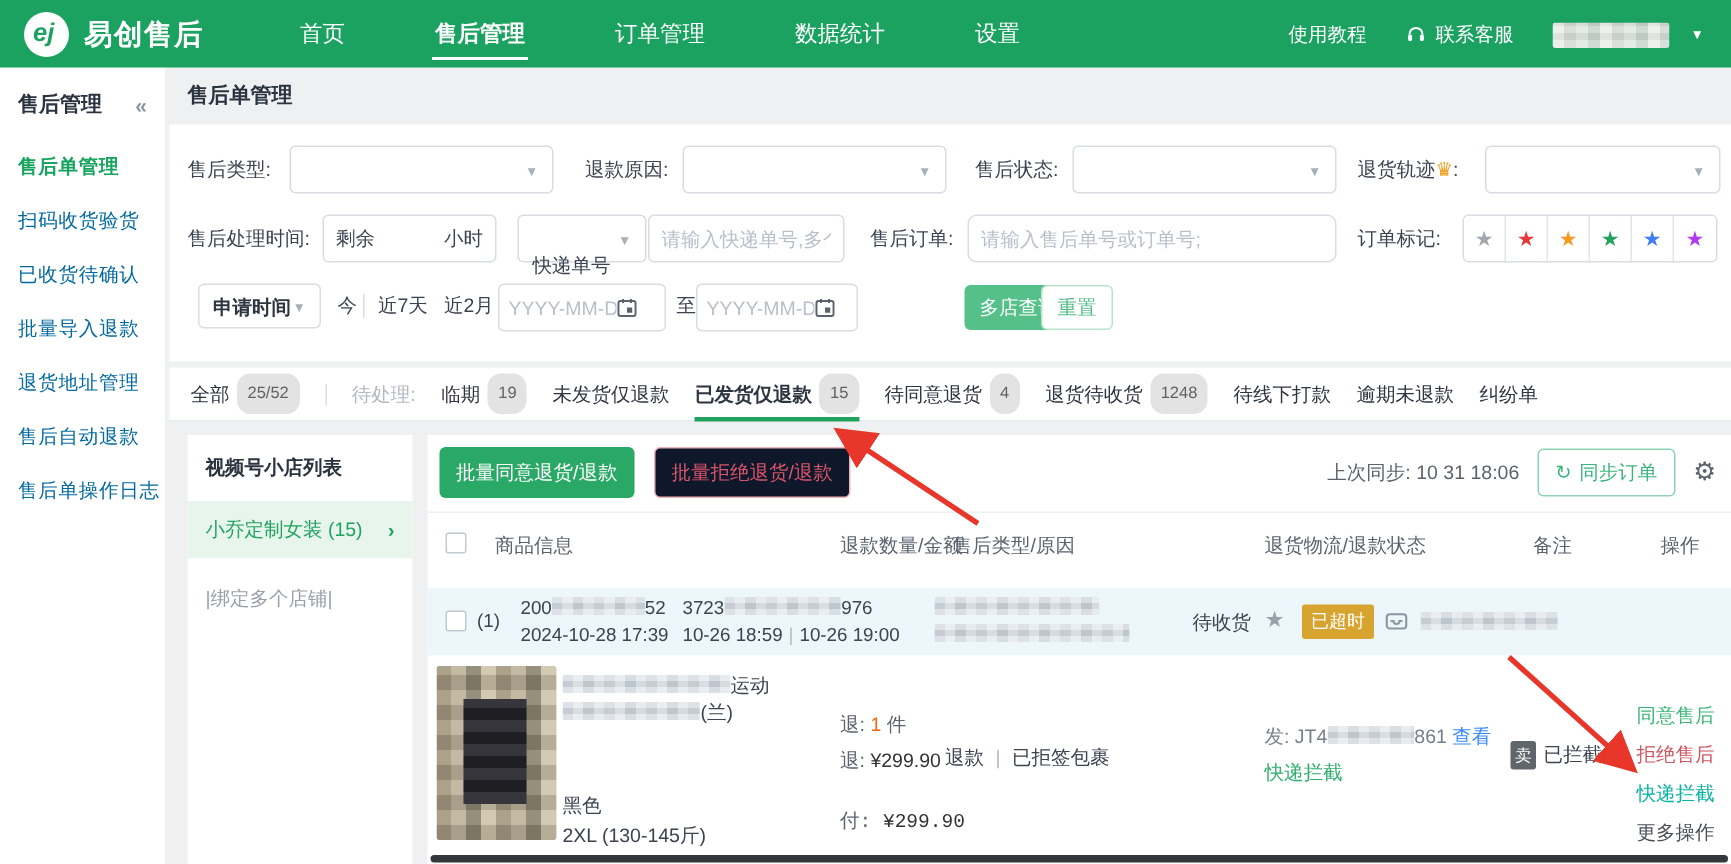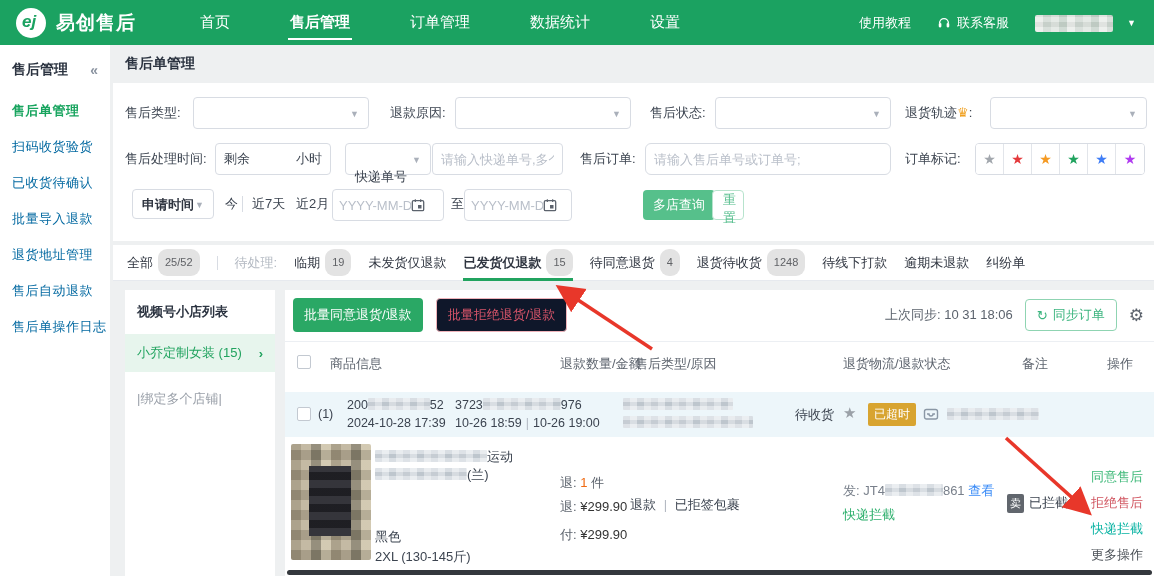--- a/index.html
+++ b/index.html
@@ -234,21 +234,21 @@
     <div class="datebox" style="left:351px;top:106px;width:108px;">
       <input placeholder="YYYY-MM-DD" style="">
       <svg class="icon" width="14" height="14" viewBox="0 0 16 16">
           <rect x="1.5" y="3" width="13" height="11.5" rx="1.5" fill="none" stroke="#5c636d" stroke-width="1.5"></rect>
           <line x1="5" y1="1.5" x2="5" y2="4.5" stroke="#5c636d" stroke-width="1.5"></line>
           <line x1="11" y1="1.5" x2="11" y2="4.5" stroke="#5c636d" stroke-width="1.5"></line>
           <rect x="8" y="8" width="4" height="4" fill="#5c636d"></rect>
         </svg>
     </div>
     <button class="btn-green" style="left:530px;top:107px;">多店查询</button>
-    <button class="btn-ghost" style="left:599px;top:107px;width:32px;">重置</button>
+    <button class="btn-ghost" style="left:581px;top:107px;width:48px;">重置</button>
   </div>
 
   <div class="tabs-card">
     <div class="tab">
         <span>全部</span>
         <span class="pill">25/52</span>
       </div>
     <div class="tab-div"></div>
     <div class="tab muted">
         <span>待处理:</span>
@@ -340,21 +340,21 @@
       <div class="prod-img">
           <div class="cloth"></div>
         </div>
       <span class="p-abs p-title" style="left:90px;top:158px;"><span class="pxi" style="width:112px;"></span><span>运动</span></span>
       <span class="p-abs p-title" style="left:90px;top:176px;"><span class="pxi" style="width:92px;"></span><span>(兰)</span></span>
       <span class="p-abs" style="left:90px;top:238px;color:#3c4450;">黑色</span>
       <span class="p-abs" style="left:90px;top:258px;color:#3c4450;">2XL (130-145斤)</span>
 
       <span class="p-abs" style="left:275px;top:184px;"><span class="qty-label">退:</span> <span class="qty-num">1</span> <span class="qty-label">件</span></span>
       <span class="p-abs" style="left:275px;top:208px;"><span class="qty-label">退:</span> <span class="money">¥299.90</span></span>
-      <span class="p-abs" style="left:275px;top:236px;"><span class="qty-label">付:</span> <span class="money">¥299.90</span></span>
+      <span class="p-abs" style="left:275px;top:248px;font-family:Liberation Mono, monospace;"><span class="qty-label">付:</span> <span class="money">¥299.90</span></span>
 
       <span class="p-abs" style="left:345px;top:206px;color:#3c4450;"><span>退款</span> <span class="time-sep">|</span> <span>已拒签包裹</span></span>
 
       <span class="p-abs ship" style="left:558px;top:192px;"><span>发: JT4</span><span class="pxi" style="width:58px;"></span><span>861</span> <span class="link-blue">查看</span></span>
       <span class="p-abs merchant" style="left:558px;top:216px;">快递拦截</span>
 
       <span class="p-abs" style="left:722px;top:204px;color:#3c4450;"><span class="seller-tag">卖</span><span>已拦截</span></span>
 
       <span class="act a-green" style="top:178px;">同意售后</span>
       <span class="act a-red" style="top:204px;">拒绝售后</span>

